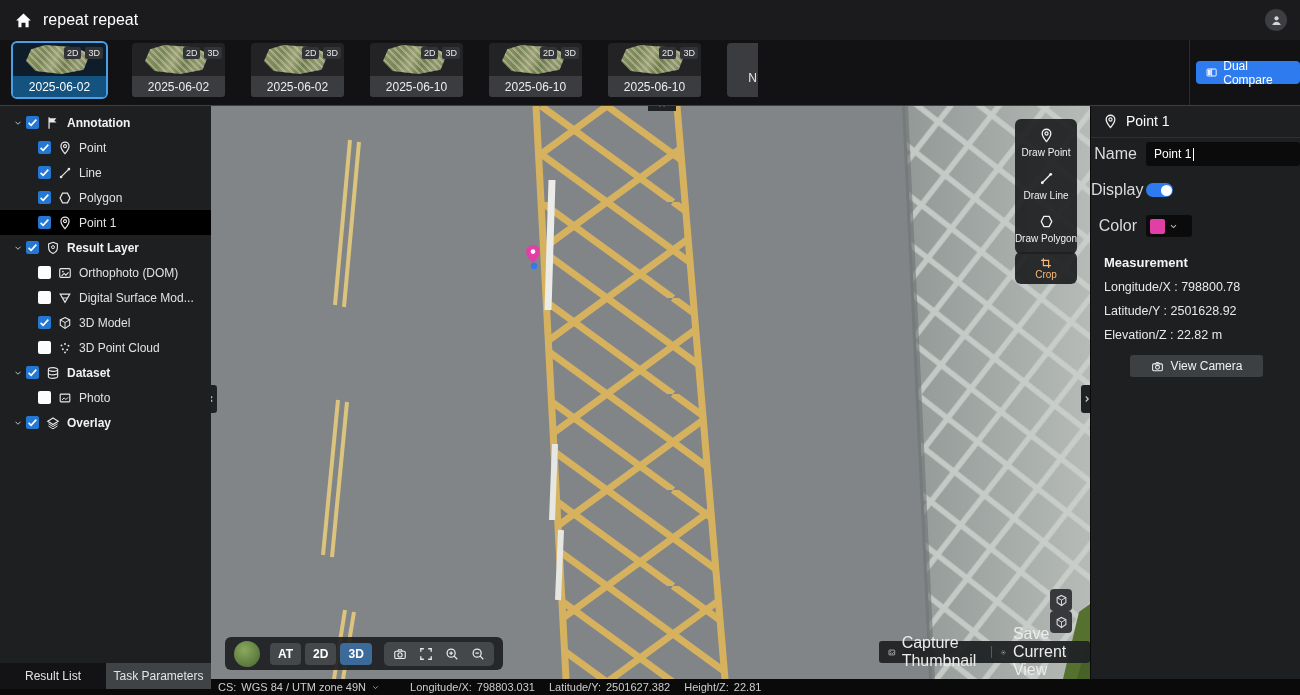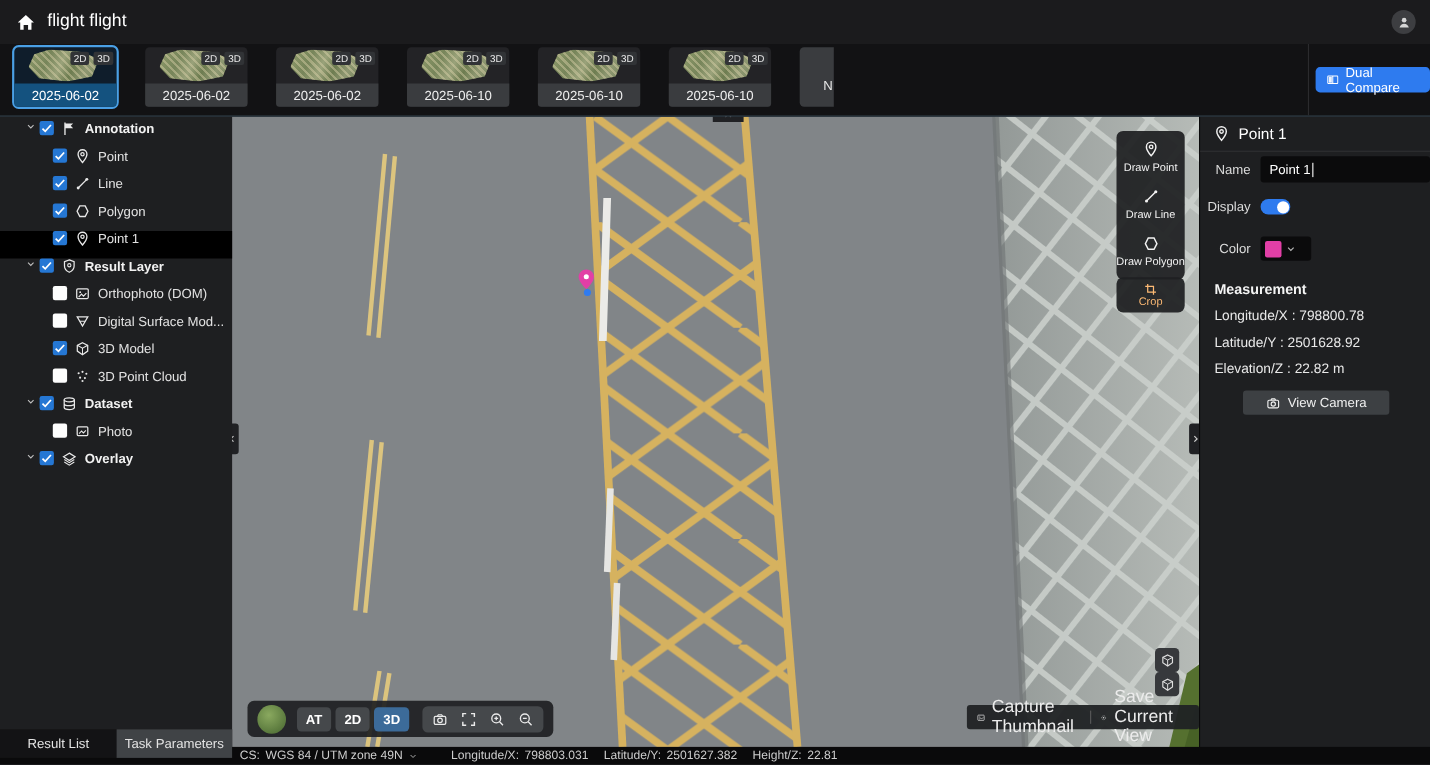--- a/index.html
+++ b/index.html
@@ -32,21 +32,21 @@
   .thumb.selected .tdate{background:#14527f;color:#fff}
   .thumb-ph{position:relative;width:31px;height:54px;border-radius:4px 0 0 4px;background:#3a3c3f;cursor:pointer;flex:none}
   .thumb-ph span{position:absolute;right:1px;top:28px;color:#e8e8e8;font-size:12px}
   .dual-btn{position:absolute;left:1196px;top:21px;height:23px;padding:0 10px;background:#2e7bef;border-radius:4px;color:#fff;font-size:12px;display:flex;align-items:center;gap:6px;cursor:pointer}
   .dual-btn .ic{width:13px;height:13px}
 
   
   .left-panel{position:absolute;left:0;top:105px;width:211px;height:590px;background:#1e1f21;z-index:2}
   .panel-title{height:32px;line-height:32px;padding-left:14px;font-size:14px;color:#dcdcdc;border-bottom:1px solid #303032}
   .tree{padding-top:5px}
-  .tree-row{position:relative;height:25px;display:flex;padding-left:20px;color:#e2e2e2;cursor:pointer}
+  .tree-row{position:relative;height:25px;display:flex;align-items:center;padding-left:10px;color:#e2e2e2;cursor:pointer}
   .tree-row.selected{background:#000}
   .tree-row.bold .tlabel{font-weight:bold;color:#f2f2f2}
   .tcaret{width:16px;height:10px;color:#c0c0c0;flex:none}
   .tindent{width:28px;flex:none}
   .cb{width:13px;height:13px;border-radius:2px;background:#fdfdfd;margin-right:7px;flex:none;cursor:pointer}
   .cb.checked{background:#2577d4}
   .cb svg{width:13px;height:13px}
   .ticon{width:14px;height:14px;margin-right:7px;color:#e8e8e8;flex:none}
   .tlabel{font-size:12px;white-space:nowrap}
 
@@ -84,21 +84,21 @@
   .capture-bar{position:absolute;left:668px;top:535px;height:22px;background:rgba(32,34,36,.95);border-radius:3px;display:flex;align-items:center;padding:0 9px;font-size:16px;color:#ececec;z-index:4}
   .cap-item{display:flex;align-items:center;gap:6px;cursor:pointer}
   .cap-item .ic{width:13px;height:13px}
   .cap-div{width:1px;height:12px;background:#5a5a5a;margin:0 9px}
 
   
   .right-panel{position:absolute;left:1090px;top:105px;width:210px;height:590px;background:#1e1f21;border-left:1px solid #0a0a0b;z-index:3}
   .rp-head{height:32px;display:flex;align-items:center;padding-left:12px;gap:8px;border-bottom:1px solid #303032;color:#fff;font-size:14px}
   .rp-head .ic{width:15px;height:15px;color:#eee}
   .rp-row{position:absolute;left:0;width:100%;display:flex;align-items:center}
-  .rp-label{width:46px;text-align:right;margin-right:9px;color:#dcdcdc;font-size:12px;flex:none}
+  .rp-label{width:46px;text-align:right;margin-right:9px;color:#dcdcdc;font-size:16px;flex:none}
   .row-name{top:37px}
   .name-input{width:138px;height:24px;background:#0b0b0c;border-radius:3px;color:#fff;font-size:12px;display:flex;align-items:center;padding:0 8px;cursor:text}
   .caret-bar{display:inline-block;width:1px;height:13px;background:#fff;margin-left:2px}
   .row-display{top:76px}
   .toggle{width:27px;height:14px;border-radius:7px;background:#2e7bef;position:relative;cursor:pointer}
   .toggle::after{content:"";position:absolute;right:1.5px;top:1.5px;width:11px;height:11px;border-radius:50%;background:#fff}
   .row-color{top:110px}
   .color-ctl{width:38px;height:22px;background:#0b0b0c;border-radius:3px;display:flex;align-items:center;padding:0 4px;gap:4px;cursor:pointer}
   .swatch{width:15px;height:15px;border-radius:2px}
   .color-ctl .ic{width:9px;height:9px;color:#b9b9b9}
@@ -123,21 +123,21 @@
 <body>
 
 <div id="app">
 
   <div class="topbar">
     <span class="ic home">
         <svg viewBox="0 0 16 16">
           <path d="M8 2.2L14.2 8h-1.9v5.6H9.7V9.8H6.3v3.8H3.7V8H1.8z" fill="currentColor"></path>
         </svg>
       </span>
-    <span class="app-title">flight flight</span>
+    <span class="app-title">repeat repeat</span>
     <span class="avatar">
         <span class="ic">
           <svg viewBox="0 0 16 16">
             <circle cx="8" cy="5.3" r="2.6" fill="currentColor"></circle>
             <path d="M2.8 13.6c.7-2.7 2.8-4.2 5.2-4.2s4.5 1.5 5.2 4.2z" fill="currentColor"></path>
           </svg>
         </span>
       </span>
   </div>
 

